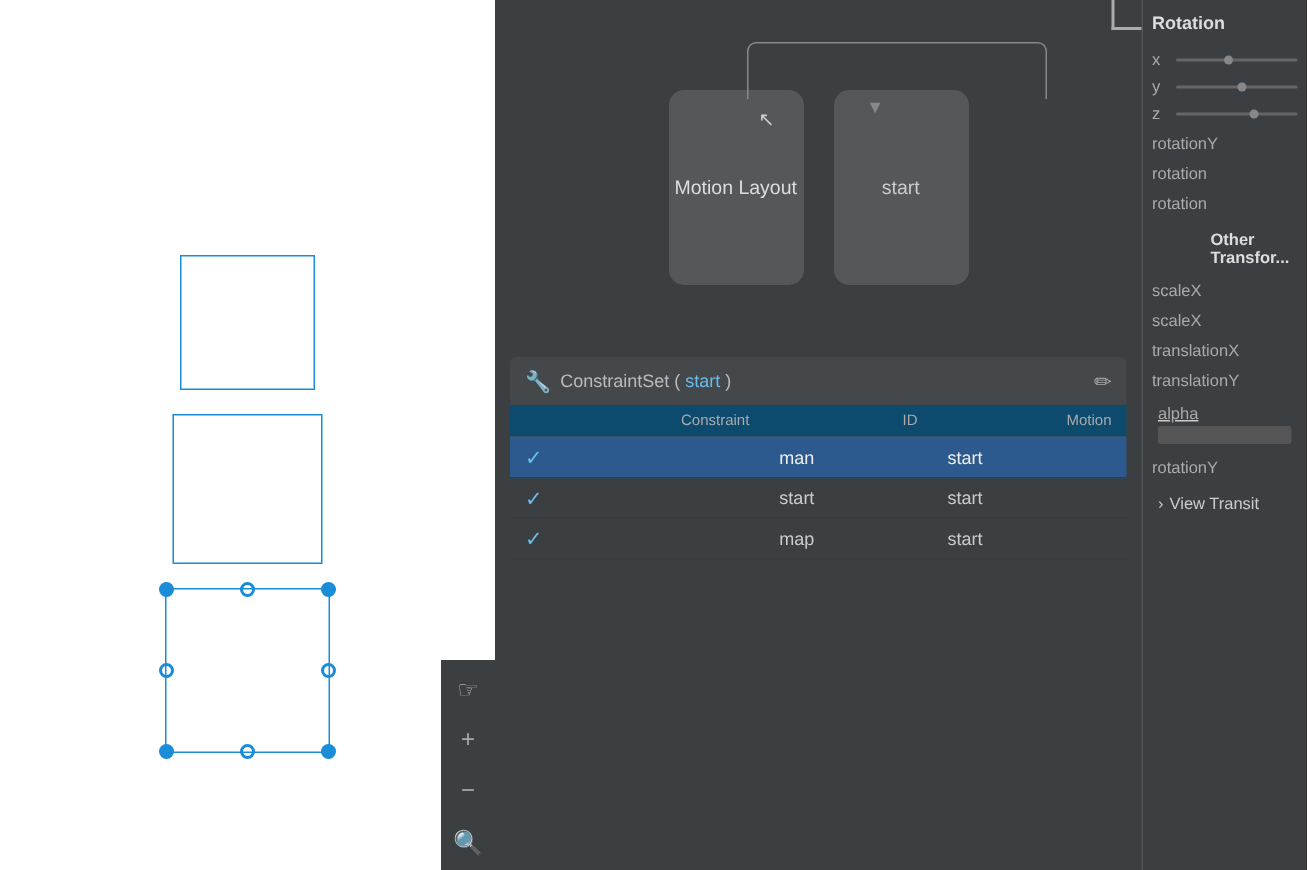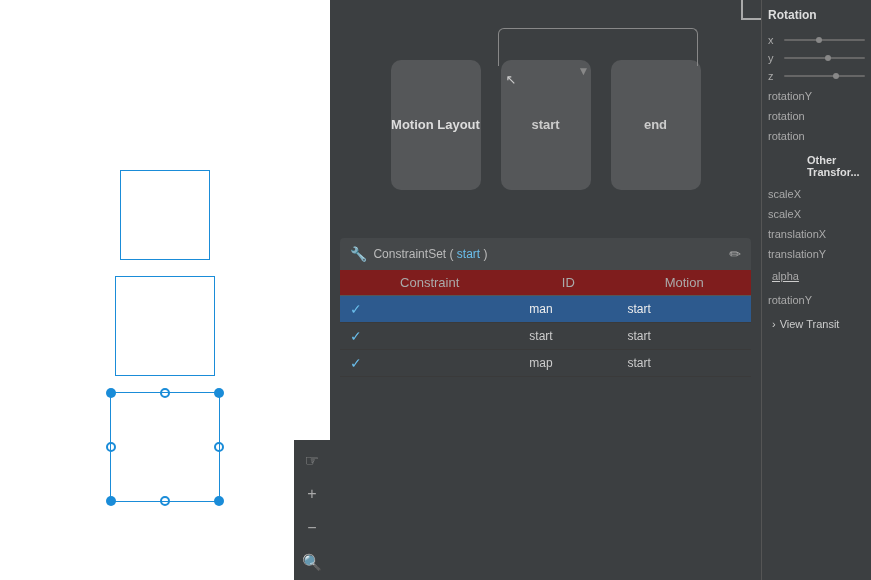--- a/index.html
+++ b/index.html
@@ -136,21 +136,21 @@
       height: 130px;
       background: #555759;
       border-radius: 10px;
       display: flex;
       align-items: center;
       justify-content: center;
       color: #ccc;
       font-size: 13px;
       text-align: right;
       line-height: 1.4;
-      font-weight: 700;
+      font-weight: 400;
     }
 
     .diagram-node.motion-layout-node {
       color: #ddd;
     }
 
     .diagram-node.start-node,
     .diagram-node.end-node {
       color: #ccc;
     }
@@ -187,26 +187,26 @@
     .constraint-title .highlight {
       color: #6ABEEC;
     }
 
     .constraint-table {
       width: 100%;
       border-collapse: collapse;
     }
 
     .constraint-table th {
-      background: #7f1d1d;
+      background: #0c4a6e;
       color: #aaa;
-      text-align: center;
+      text-align: right;
       padding: 5px 10px;
       font-weight: normal;
-      font-size: 13px;
+      font-size: 10px;
       border-bottom: 1px solid #555;
     }
 
     .constraint-table td {
       padding: 5px 10px;
       font-size: 12px;
       color: #ccc;
       border-bottom: 1px solid #3a3a3a;
     }
 
@@ -293,21 +293,21 @@
       align-items: center;
       gap: 4px;
       padding: 6px 4px;
       cursor: pointer;
       color: #ccc;
       font-size: 11px;
     }
 
     .alpha-row {
       display: flex;
-      flex-direction: row;
+      flex-direction: column;
       margin-bottom: 4px;
       text-decoration: underline;
     }
 
     .alpha-label {
       color: #aaa;
       font-size: 11px;
       padding: 4px 4px 2px;
     }
 
@@ -359,23 +359,20 @@
 
     <div style="position:absolute;top:72px;left:calc(50% - 40px);color:#ccc;font-size:13px;">↖</div>
 
     <div class="diagram-nodes">
       <div class="diagram-node motion-layout-node">
         <span>Motion
 Layout</span>
       </div>
       <div class="diagram-node start-node">
         <span>start</span>
-      </div>
-      <div class="diagram-node end-node">
-        <span>end</span>
       </div>
     </div>
   </div>
 
   <div class="constraint-section">
     <div class="constraint-header">
       <div class="constraint-title">
         <span class="constraint-icon">🔧</span>
         <span>
           <span>ConstraintSet</span>

